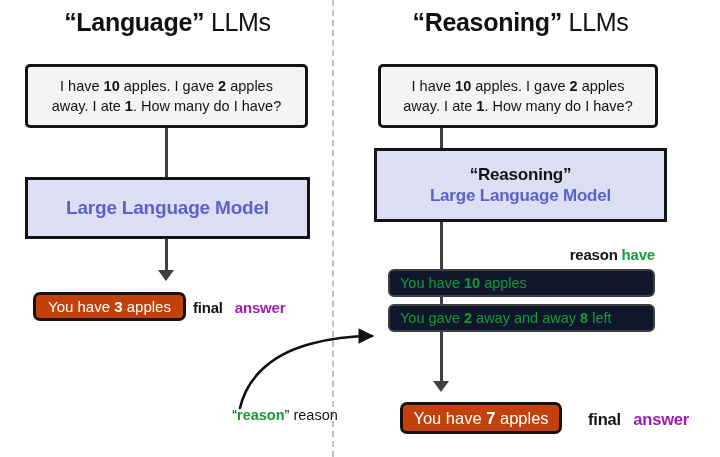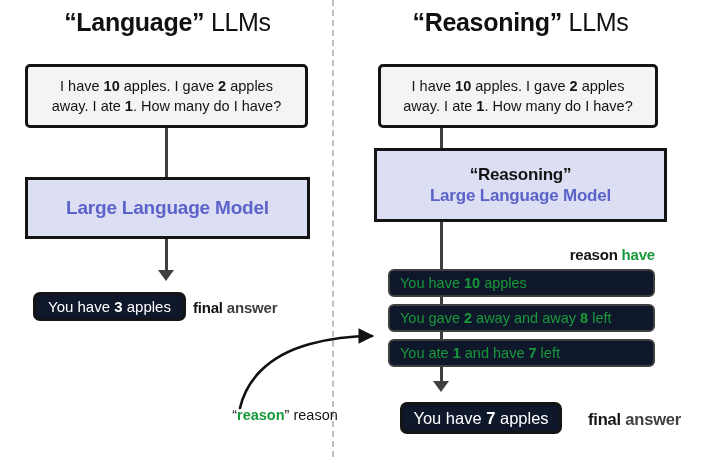--- a/index.html
+++ b/index.html
@@ -92,42 +92,42 @@
   }
   .arrow-head {
     width: 0; height: 0;
     border-left: 8px solid transparent;
     border-right: 8px solid transparent;
     border-top: 11px solid #3f3f3f;
   }
 
   
   .answer-chip {
-    background: #0f172a;
+    background: #c2410c;
     border: 3px solid #141414;
     border-radius: 7px;
     box-sizing: border-box;
     display: flex;
     align-items: center;
     justify-content: center;
     color: #ffffff;
     white-space: nowrap;
   }
   .answer-chip .txt { font-size: 15px; }
   .answer-chip-lg .txt { font-size: 16.5px; }
   .answer-chip b { font-weight: 700; }
 
   .final-answer-label {
     font-size: 15px;
     font-weight: 700;
     color: #141414;
     white-space: nowrap;
     letter-spacing: -0.2px;
   }
-  .final-answer-label .accent { color: #404040; }
+  .final-answer-label .accent { color: #a21caf; margin-left: 8px; }
   .final-answer-label-lg { font-size: 16.5px; }
 
   
   .reason-steps-label {
     font-size: 15px;
     font-weight: 700;
     color: #141414;
     white-space: nowrap;
     letter-spacing: -0.2px;
     text-align: right;
@@ -219,23 +219,20 @@
   </div>
 
   <div class="abs step-box" style="left:388px; top:269px; width:267px; height:28px;">
     <span><span>You have </span><b>10</b><span> apples</span></span>
   </div>
 
   <div class="abs step-box" style="left:388px; top:304px; width:267px; height:28px;">
     <span><span>You gave </span><b>2</b><span> away and away </span><b>8</b><span> left</span></span>
   </div>
 
-  <div class="abs step-box" style="left:388px; top:339px; width:267px; height:28px;">
-    <span><span>You ate </span><b>1</b><span> and have </span><b>7</b><span> left</span></span>
-  </div>
 
   <div class="abs arrow-head" style="left:433px; top:381px;"></div>
 
   <div class="abs answer-chip answer-chip-lg" style="left:400px; top:402px; width:162px; height:32px;">
     <span class="txt"><span>You have </span><b>7</b><span> apples</span></span>
   </div>
 
   <div class="abs final-answer-label final-answer-label-lg" style="left:588px; top:410px;">
     <span>final </span><span class="accent">answer</span>
   </div>

